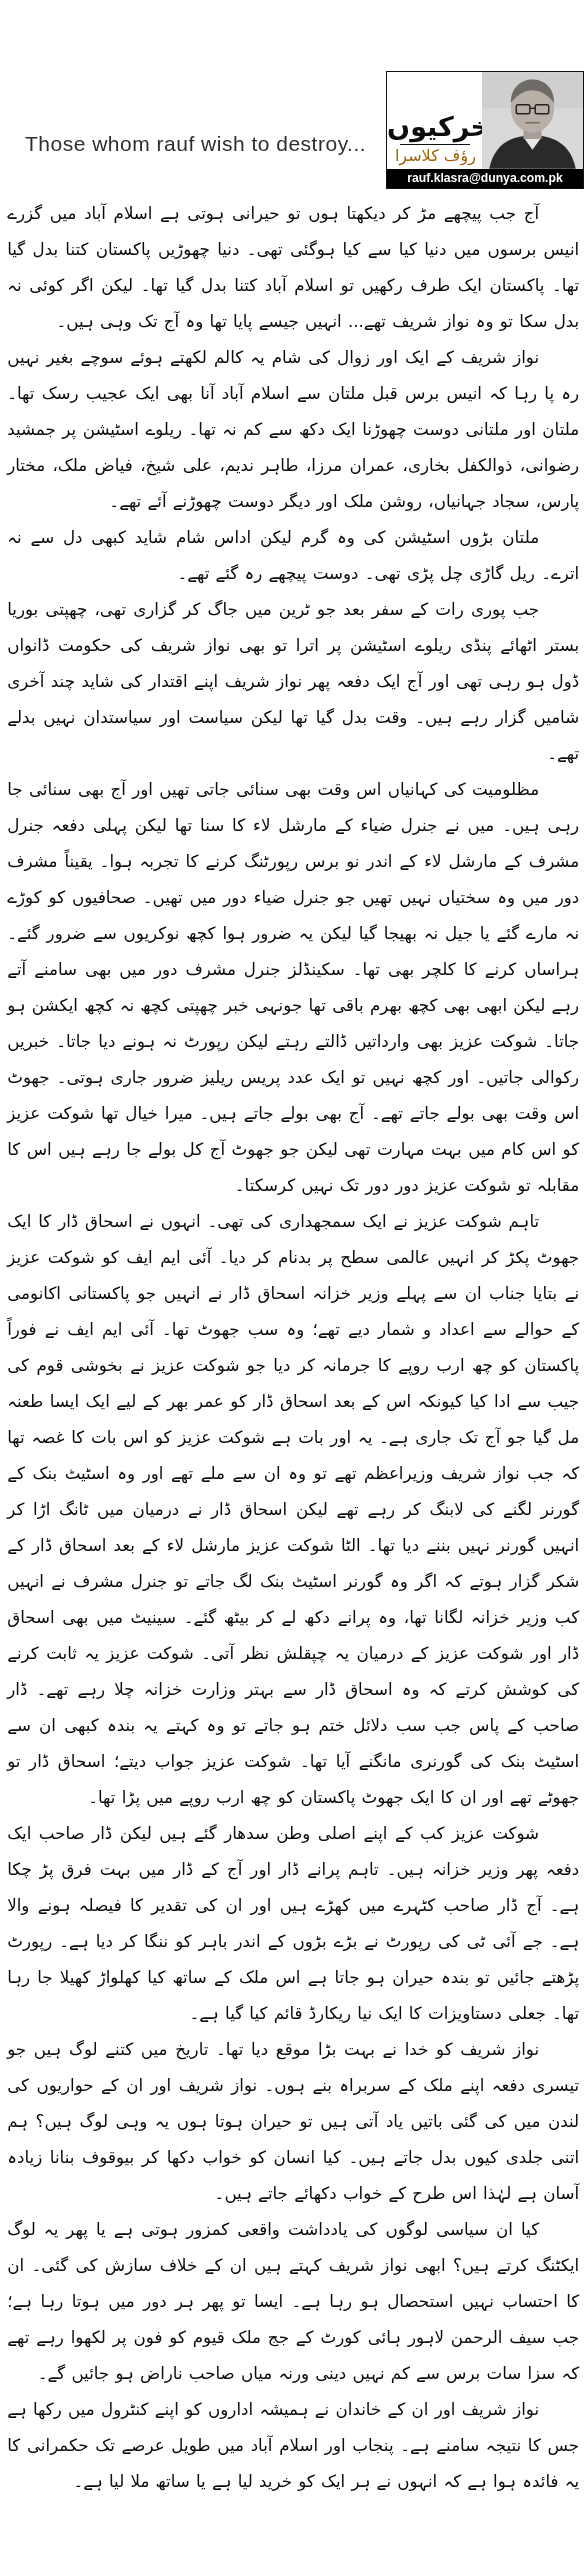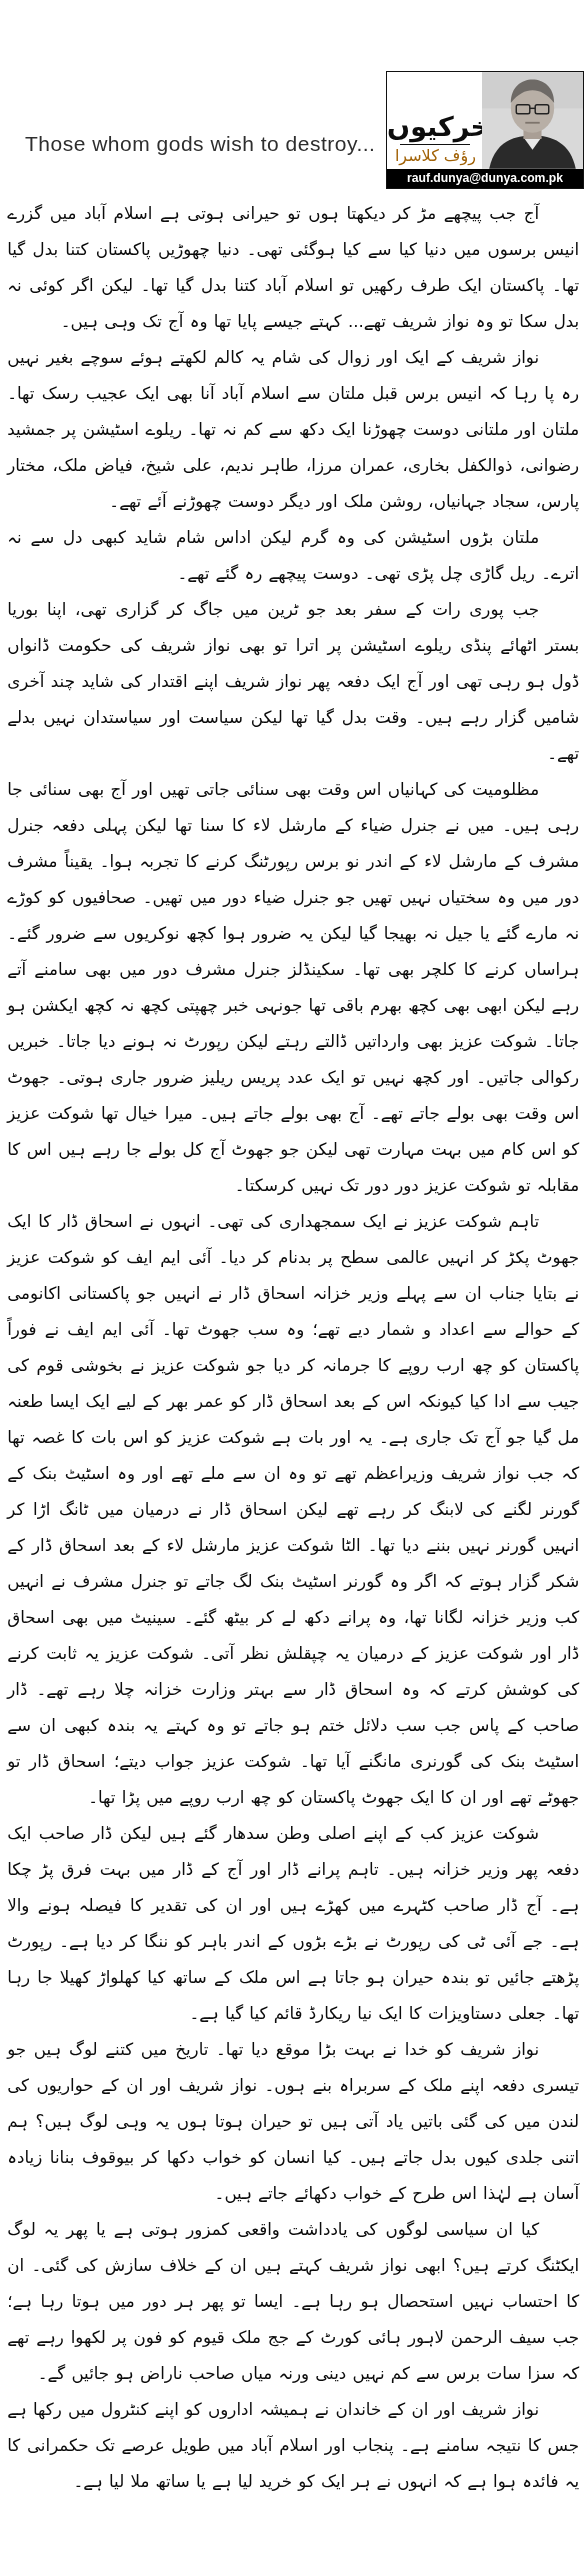--- a/index.html
+++ b/index.html
@@ -111,31 +111,31 @@
           <path d="M32 34 C32 16 44 8 56 8 C68 8 80 16 80 34 C72 24 64 20 56 20 C48 20 40 24 32 34 Z" fill="#6e6a66"></path>
 
           <rect x="38" y="36" width="15" height="10" rx="2" fill="none" stroke="#222222" stroke-width="1.6"></rect>
           <rect x="59" y="36" width="15" height="10" rx="2" fill="none" stroke="#222222" stroke-width="1.6"></rect>
           <line x1="53" y1="40" x2="59" y2="40" stroke="#222222" stroke-width="1.6"></line>
 
           <line x1="48" y1="56" x2="64" y2="56" stroke="#7d746c" stroke-width="2"></line>
         </svg>
       </div>
     </div>
-    <div class="email-bar" style="background: rgb(0, 0, 0); color: rgb(255, 255, 255);">rauf.dunya@dunya.com.pk</div>
+    <div class="email-bar" style="background: rgb(0, 0, 0); color: rgb(255, 255, 255);">rauf.klasra@dunya.com.pk</div>
   </div>
 
-  <div class="headline-en">Those whom gods wish to destroy...</div>
+  <div class="headline-en">Those whom rauf wish to destroy...</div>
 
   <div class="article">
     <div>
-        <p>آج جب پیچھے مڑ کر دیکھتا ہوں تو حیرانی ہوتی ہے اسلام آباد میں گزرے انیس برسوں میں دنیا کیا سے کیا ہوگئی تھی۔ دنیا چھوڑیں پاکستان کتنا بدل گیا تھا۔ پاکستان ایک طرف رکھیں تو اسلام آباد کتنا بدل گیا تھا۔ لیکن اگر کوئی نہ بدل سکا تو وہ نواز شریف تھے... کہتے جیسے پایا تھا وہ آج تک وہی ہیں۔</p>
+        <p>آج جب پیچھے مڑ کر دیکھتا ہوں تو حیرانی ہوتی ہے اسلام آباد میں گزرے انیس برسوں میں دنیا کیا سے کیا ہوگئی تھی۔ دنیا چھوڑیں پاکستان کتنا بدل گیا تھا۔ پاکستان ایک طرف رکھیں تو اسلام آباد کتنا بدل گیا تھا۔ لیکن اگر کوئی نہ بدل سکا تو وہ نواز شریف تھے... انہیں جیسے پایا تھا وہ آج تک وہی ہیں۔</p>
         <p>نواز شریف کے ایک اور زوال کی شام یہ کالم لکھتے ہوئے سوچے بغیر نہیں رہ پا رہا کہ انیس برس قبل ملتان سے اسلام آباد آنا بھی ایک عجیب رسک تھا۔ ملتان اور ملتانی دوست چھوڑنا ایک دکھ سے کم نہ تھا۔ ریلوے اسٹیشن پر جمشید رضوانی، ذوالکفل بخاری، عمران مرزا، طاہر ندیم، علی شیخ، فیاض ملک، مختار پارس، سجاد جہانیاں، روشن ملک اور دیگر دوست چھوڑنے آئے تھے۔</p>
         <p>ملتان بڑوں اسٹیشن کی وہ گرم لیکن اداس شام شاید کبھی دل سے نہ اترے۔ ریل گاڑی چل پڑی تھی۔ دوست پیچھے رہ گئے تھے۔</p>
-        <p>جب پوری رات کے سفر بعد جو ٹرین میں جاگ کر گزاری تھی، اپنا بوریا بستر اٹھائے پنڈی ریلوے اسٹیشن پر اترا تو بھی نواز شریف کی حکومت ڈانواں ڈول ہو رہی تھی اور آج ایک دفعہ پھر نواز شریف اپنے اقتدار کی شاید چند آخری شامیں گزار رہے ہیں۔ وقت بدل گیا تھا لیکن سیاست اور سیاستدان نہیں بدلے تھے۔</p>
+        <p>جب پوری رات کے سفر بعد جو ٹرین میں جاگ کر گزاری تھی، چھپتی بوریا بستر اٹھائے پنڈی ریلوے اسٹیشن پر اترا تو بھی نواز شریف کی حکومت ڈانواں ڈول ہو رہی تھی اور آج ایک دفعہ پھر نواز شریف اپنے اقتدار کی شاید چند آخری شامیں گزار رہے ہیں۔ وقت بدل گیا تھا لیکن سیاست اور سیاستدان نہیں بدلے تھے۔</p>
         <p>مظلومیت کی کہانیاں اس وقت بھی سنائی جاتی تھیں اور آج بھی سنائی جا رہی ہیں۔ میں نے جنرل ضیاء کے مارشل لاء کا سنا تھا لیکن پہلی دفعہ جنرل مشرف کے مارشل لاء کے اندر نو برس رپورٹنگ کرنے کا تجربہ ہوا۔ یقیناً مشرف دور میں وہ سختیاں نہیں تھیں جو جنرل ضیاء دور میں تھیں۔ صحافیوں کو کوڑے نہ مارے گئے یا جیل نہ بھیجا گیا لیکن یہ ضرور ہوا کچھ نوکریوں سے ضرور گئے۔ ہراساں کرنے کا کلچر بھی تھا۔ سکینڈلز جنرل مشرف دور میں بھی سامنے آتے رہے لیکن ابھی بھی کچھ بھرم باقی تھا جونہی خبر چھپتی کچھ نہ کچھ ایکشن ہو جاتا۔ شوکت عزیز بھی وارداتیں ڈالتے رہتے لیکن رپورٹ نہ ہونے دیا جاتا۔ خبریں رکوالی جاتیں۔ اور کچھ نہیں تو ایک عدد پریس ریلیز ضرور جاری ہوتی۔ جھوٹ اس وقت بھی بولے جاتے تھے۔ آج بھی بولے جاتے ہیں۔ میرا خیال تھا شوکت عزیز کو اس کام میں بہت مہارت تھی لیکن جو جھوٹ آج کل بولے جا رہے ہیں اس کا مقابلہ تو شوکت عزیز دور دور تک نہیں کرسکتا۔</p>
         <p>تاہم شوکت عزیز نے ایک سمجھداری کی تھی۔ انہوں نے اسحاق ڈار کا ایک جھوٹ پکڑ کر انہیں عالمی سطح پر بدنام کر دیا۔ آئی ایم ایف کو شوکت عزیز نے بتایا جناب ان سے پہلے وزیر خزانہ اسحاق ڈار نے انہیں جو پاکستانی اکانومی کے حوالے سے اعداد و شمار دیے تھے؛ وہ سب جھوٹ تھا۔ آئی ایم ایف نے فوراً پاکستان کو چھ ارب روپے کا جرمانہ کر دیا جو شوکت عزیز نے بخوشی قوم کی جیب سے ادا کیا کیونکہ اس کے بعد اسحاق ڈار کو عمر بھر کے لیے ایک ایسا طعنہ مل گیا جو آج تک جاری ہے۔ یہ اور بات ہے شوکت عزیز کو اس بات کا غصہ تھا کہ جب نواز شریف وزیراعظم تھے تو وہ ان سے ملے تھے اور وہ اسٹیٹ بنک کے گورنر لگنے کی لابنگ کر رہے تھے لیکن اسحاق ڈار نے درمیان میں ٹانگ اڑا کر انہیں گورنر نہیں بننے دیا تھا۔ الٹا شوکت عزیز مارشل لاء کے بعد اسحاق ڈار کے شکر گزار ہوتے کہ اگر وہ گورنر اسٹیٹ بنک لگ جاتے تو جنرل مشرف نے انہیں کب وزیر خزانہ لگانا تھا، وہ پرانے دکھ لے کر بیٹھ گئے۔ سینیٹ میں بھی اسحاق ڈار اور شوکت عزیز کے درمیان یہ چپقلش نظر آتی۔ شوکت عزیز یہ ثابت کرنے کی کوشش کرتے کہ وہ اسحاق ڈار سے بہتر وزارت خزانہ چلا رہے تھے۔ ڈار صاحب کے پاس جب سب دلائل ختم ہو جاتے تو وہ کہتے یہ بندہ کبھی ان سے اسٹیٹ بنک کی گورنری مانگنے آیا تھا۔ شوکت عزیز جواب دیتے؛ اسحاق ڈار تو جھوٹے تھے اور ان کا ایک جھوٹ پاکستان کو چھ ارب روپے میں پڑا تھا۔</p>
         <p>شوکت عزیز کب کے اپنے اصلی وطن سدھار گئے ہیں لیکن ڈار صاحب ایک دفعہ پھر وزیر خزانہ ہیں۔ تاہم پرانے ڈار اور آج کے ڈار میں بہت فرق پڑ چکا ہے۔ آج ڈار صاحب کٹہرے میں کھڑے ہیں اور ان کی تقدیر کا فیصلہ ہونے والا ہے۔ جے آئی ٹی کی رپورٹ نے بڑے بڑوں کے اندر باہر کو ننگا کر دیا ہے۔ رپورٹ پڑھتے جائیں تو بندہ حیران ہو جاتا ہے اس ملک کے ساتھ کیا کھلواڑ کھیلا جا رہا تھا۔ جعلی دستاویزات کا ایک نیا ریکارڈ قائم کیا گیا ہے۔</p>
         <p>نواز شریف کو خدا نے بہت بڑا موقع دیا تھا۔ تاریخ میں کتنے لوگ ہیں جو تیسری دفعہ اپنے ملک کے سربراہ بنے ہوں۔ نواز شریف اور ان کے حواریوں کی لندن میں کی گئی باتیں یاد آتی ہیں تو حیران ہوتا ہوں یہ وہی لوگ ہیں؟ ہم اتنی جلدی کیوں بدل جاتے ہیں۔ کیا انسان کو خواب دکھا کر بیوقوف بنانا زیادہ آسان ہے لہٰذا اس طرح کے خواب دکھائے جاتے ہیں۔</p>
         <p>کیا ان سیاسی لوگوں کی یادداشت واقعی کمزور ہوتی ہے یا پھر یہ لوگ ایکٹنگ کرتے ہیں؟ ابھی نواز شریف کہتے ہیں ان کے خلاف سازش کی گئی۔ ان کا احتساب نہیں استحصال ہو رہا ہے۔ ایسا تو پھر ہر دور میں ہوتا رہا ہے؛ جب سیف الرحمن لاہور ہائی کورٹ کے جج ملک قیوم کو فون پر لکھوا رہے تھے کہ سزا سات برس سے کم نہیں دینی ورنہ میاں صاحب ناراض ہو جائیں گے۔</p>
         <p>نواز شریف اور ان کے خاندان نے ہمیشہ اداروں کو اپنے کنٹرول میں رکھا ہے جس کا نتیجہ سامنے ہے۔ پنجاب اور اسلام آباد میں طویل عرصے تک حکمرانی کا یہ فائدہ ہوا ہے کہ انہوں نے ہر ایک کو خرید لیا ہے یا ساتھ ملا لیا ہے۔</p>
       </div>
 
   </div>
 

